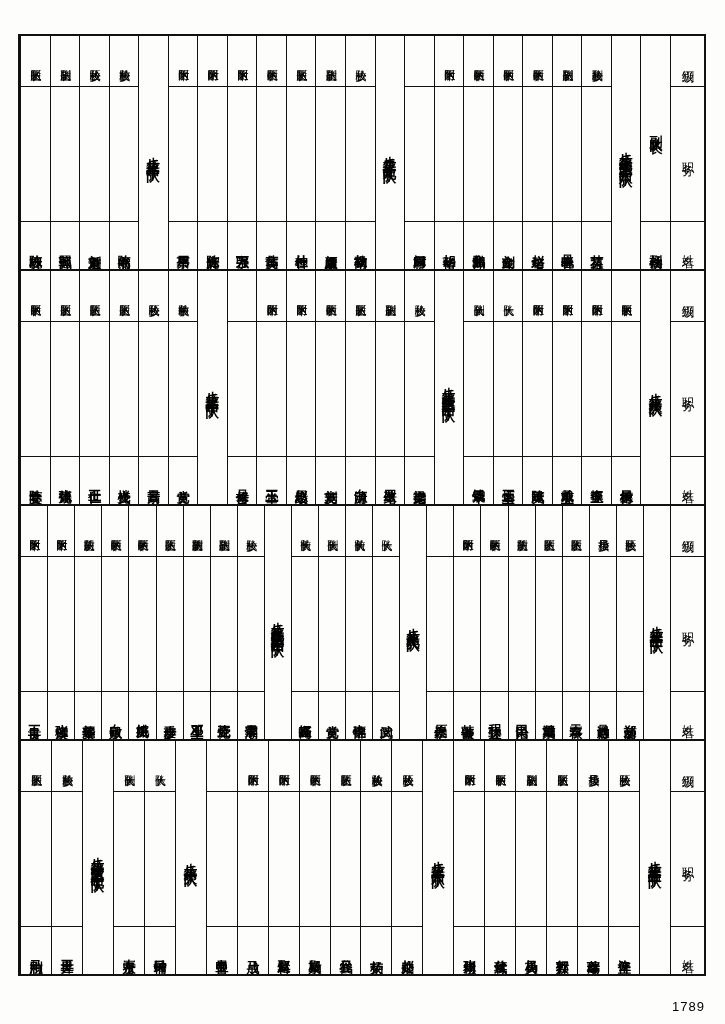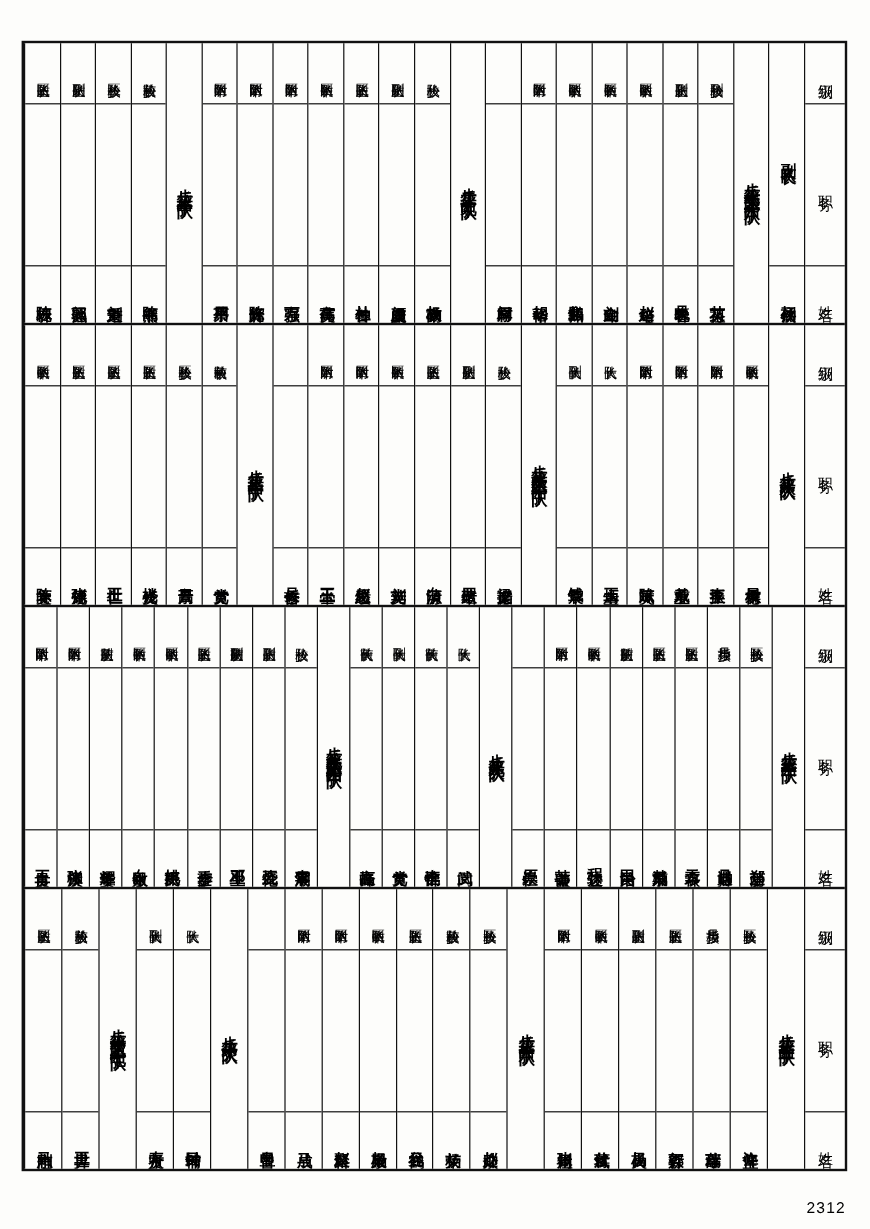--- a/index.html
+++ b/index.html
@@ -571,14 +571,14 @@
           <div class="cell post"></div>
           <div class="cell name">王世畀</div>
         </div>
         <div class="col" style="flex: 1 1 0px;">
           <div class="cell rank">上尉区队长</div>
           <div class="cell post"></div>
           <div class="cell name">马志刚</div>
         </div>
       </div>
     </div>
-  <div class="page-number">2312</div>
+  <div class="page-number">1789</div>
 </div>
 
 </body></html>

